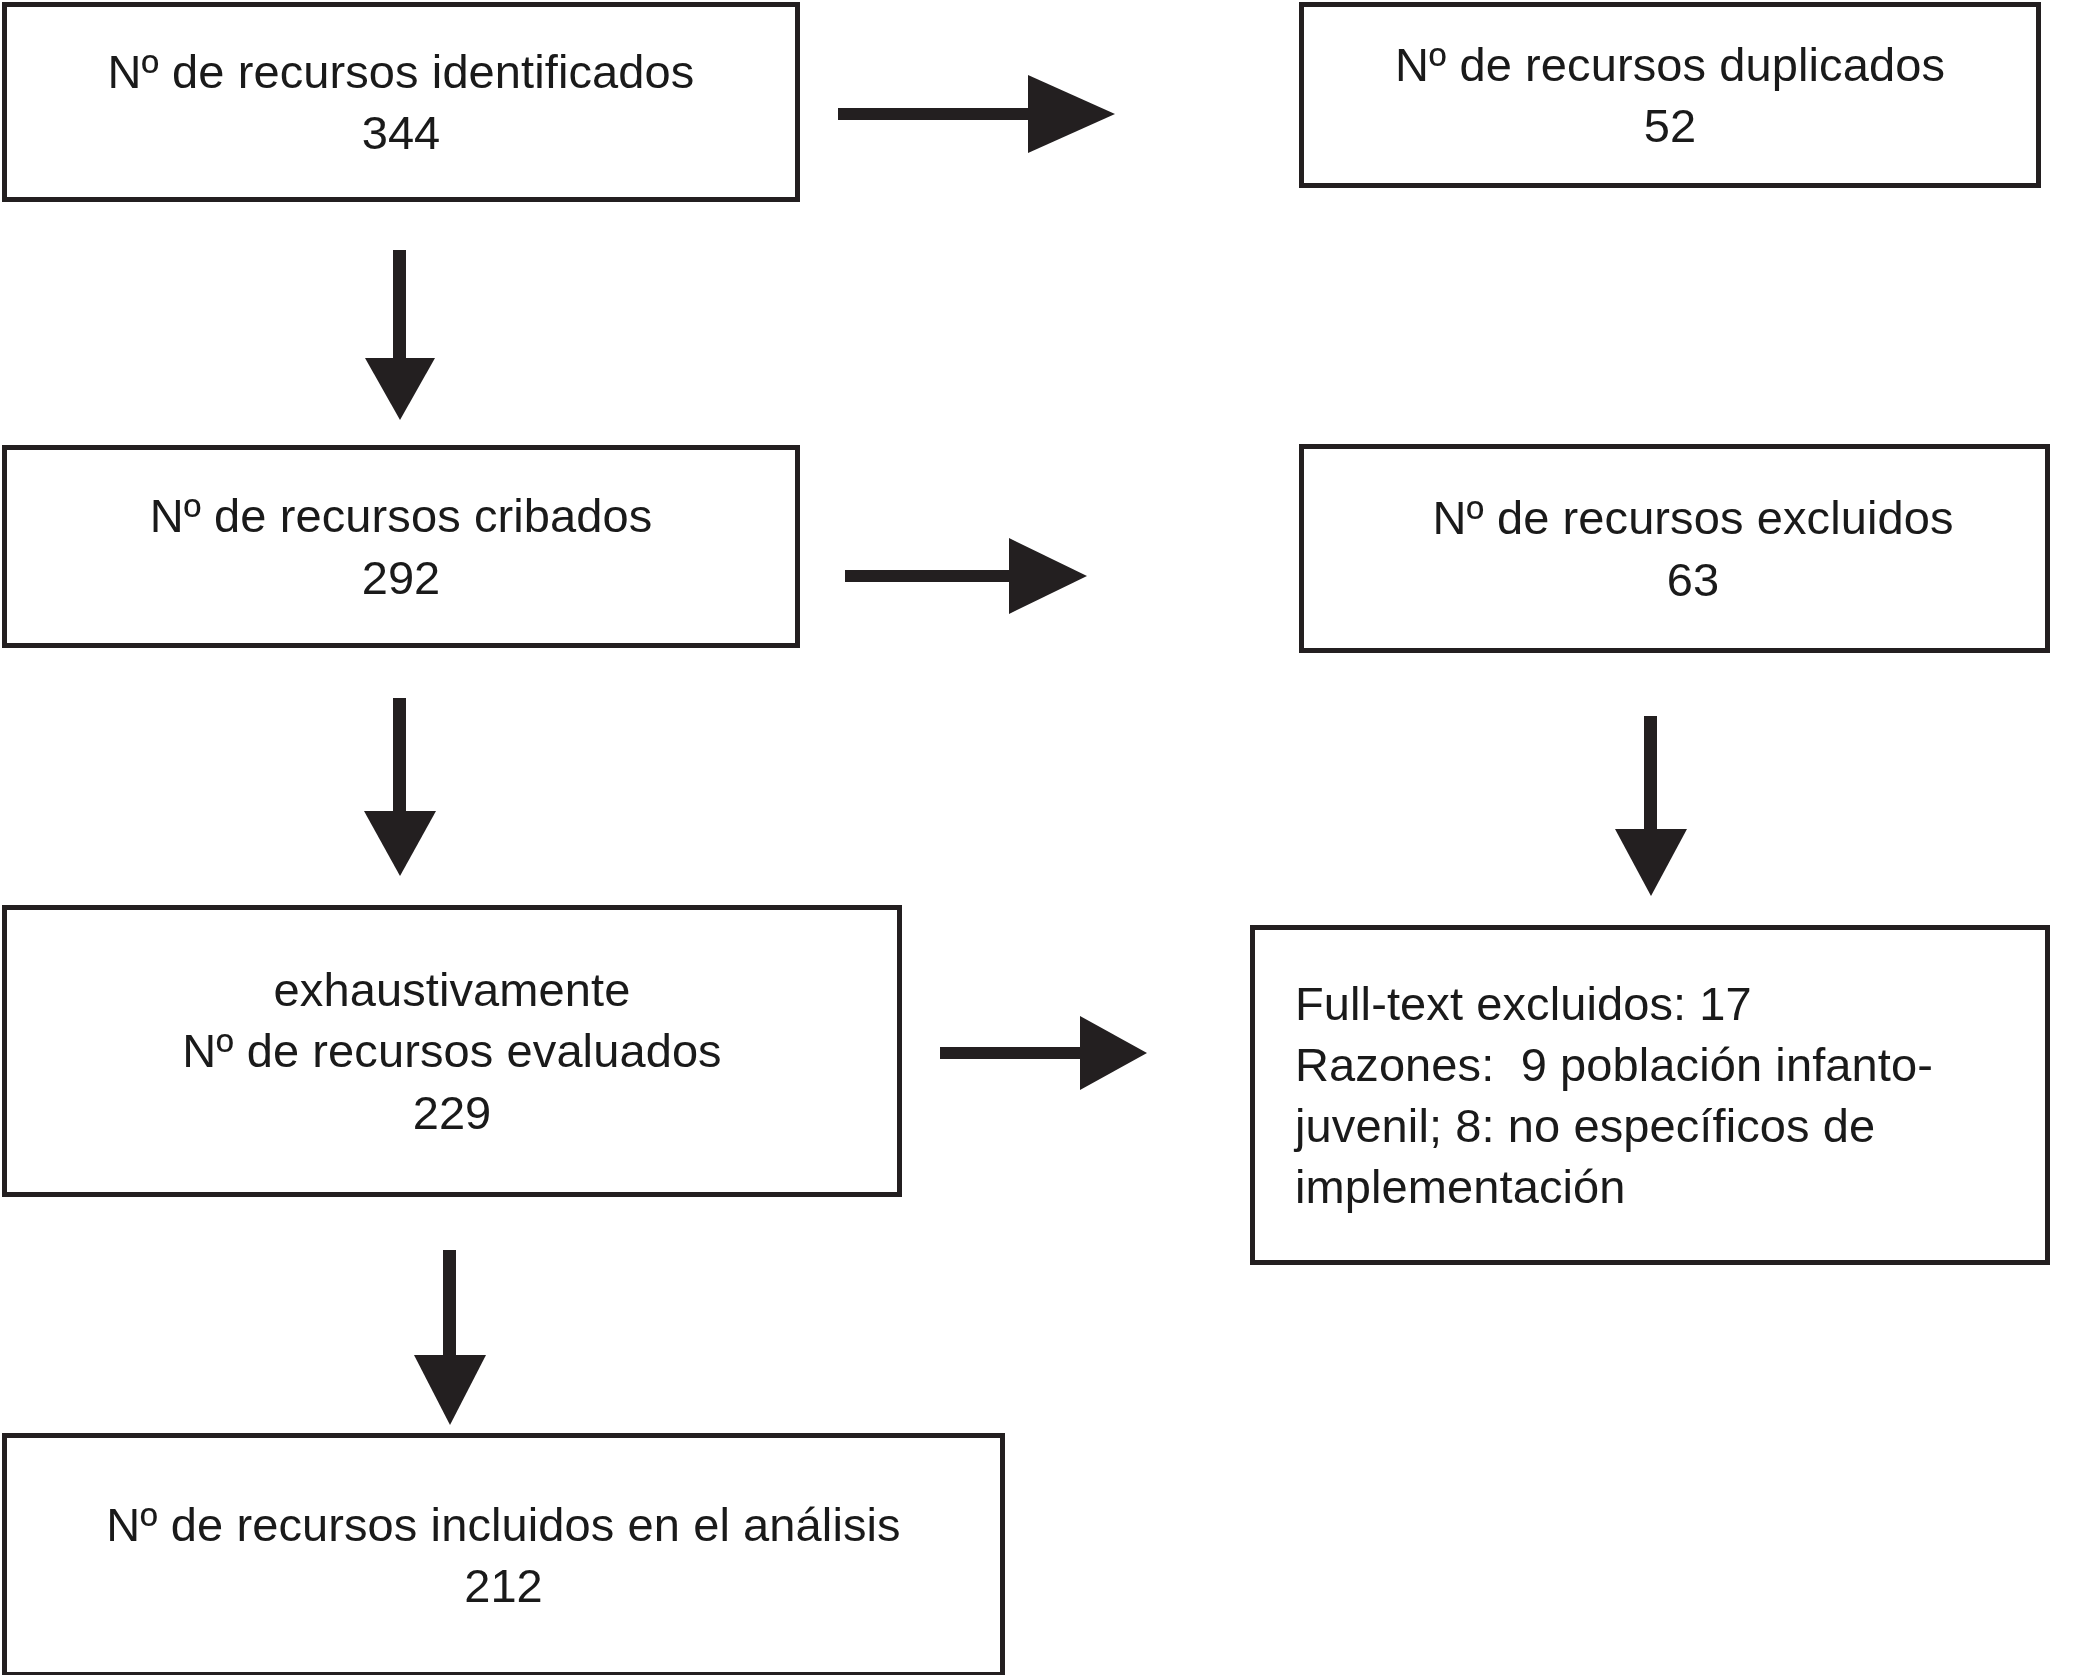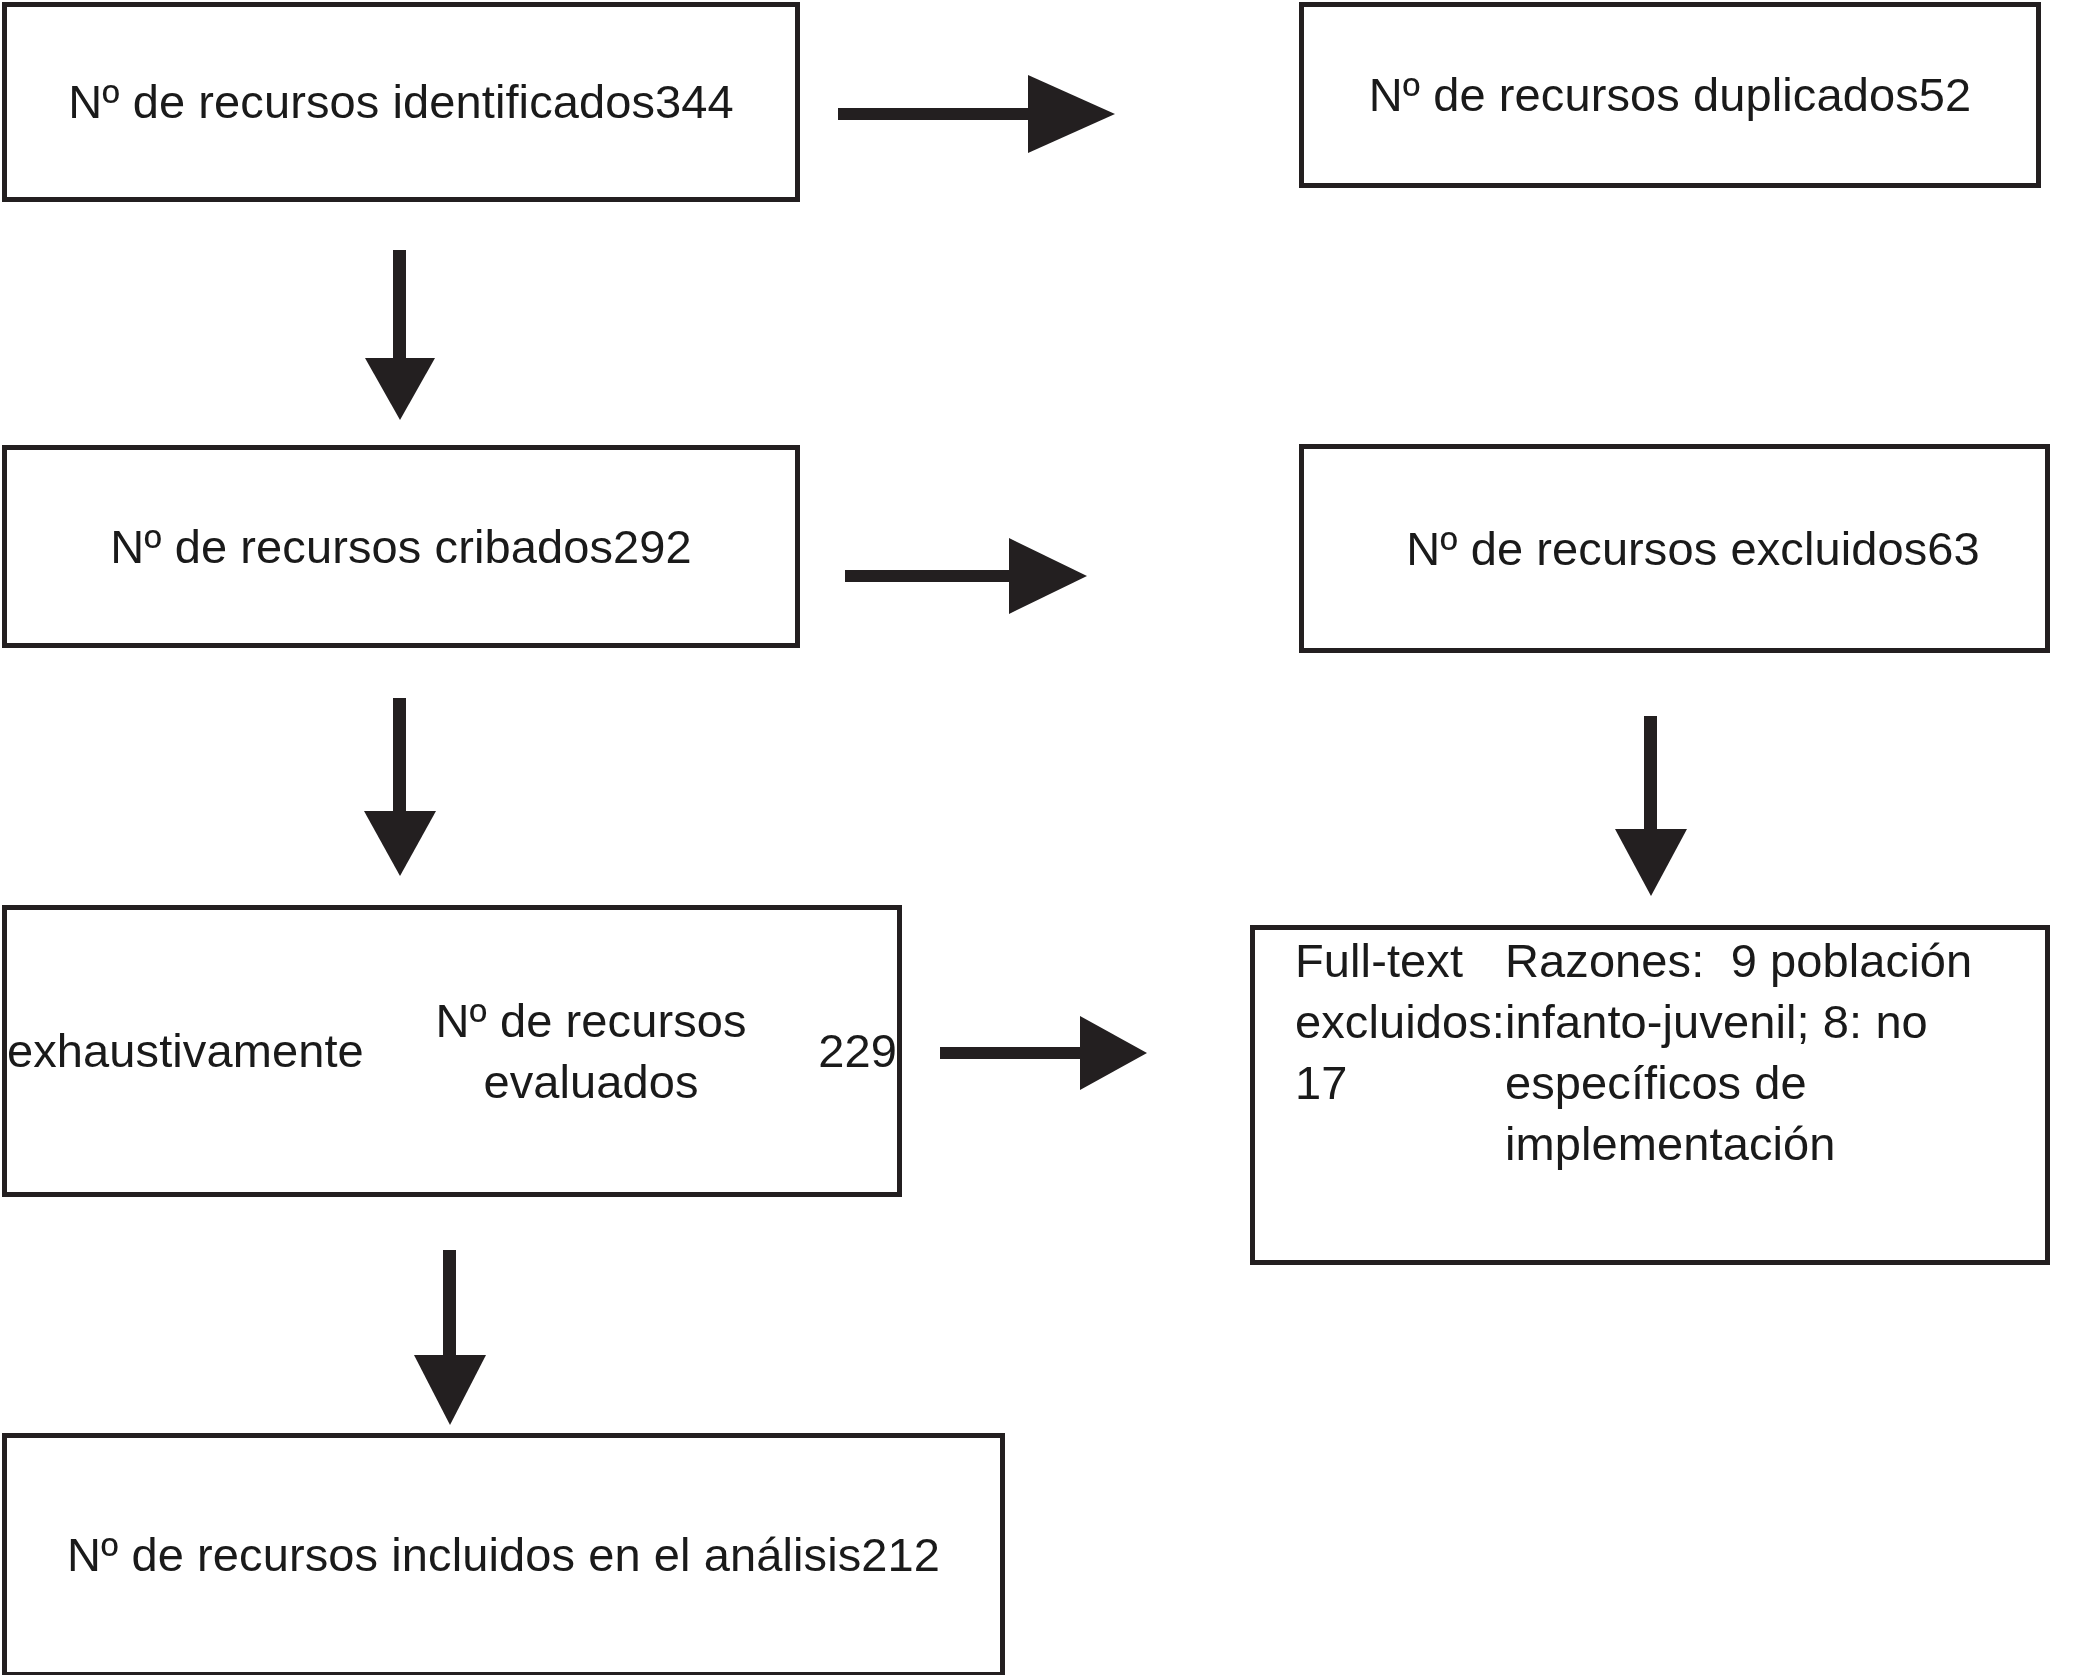--- a/index.html
+++ b/index.html
@@ -17,21 +17,21 @@
     height: 1675px;
     background: #ffffff;
     overflow: hidden;
   }
   .flow-box {
     position: absolute;
     box-sizing: border-box;
     border: 5px solid #231f20;
     background: #ffffff;
     display: flex;
-    flex-direction: row;
+    flex-direction: column;
     align-items: center;
     justify-content: center;
     text-align: center;
     color: #1a1a1a;
     font-size: 47px;
     line-height: 1.30;
     letter-spacing: 0.1px;
   }
   .flow-box.left-align {
     align-items: flex-start;

